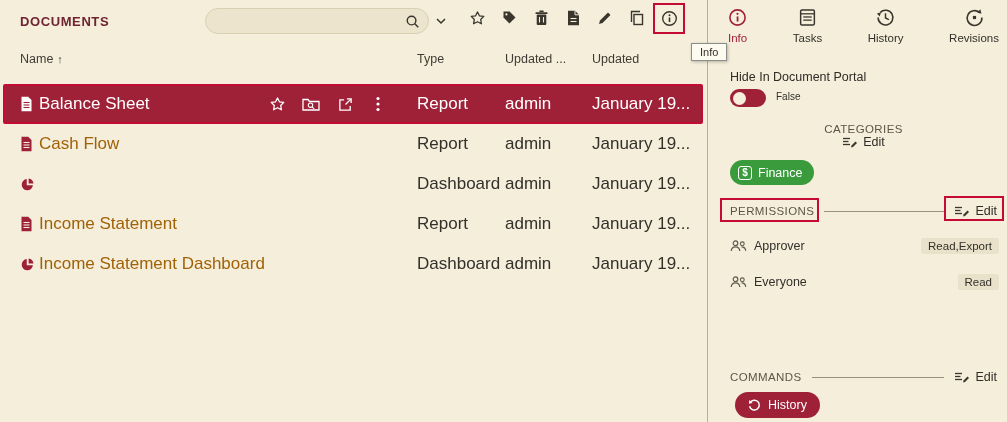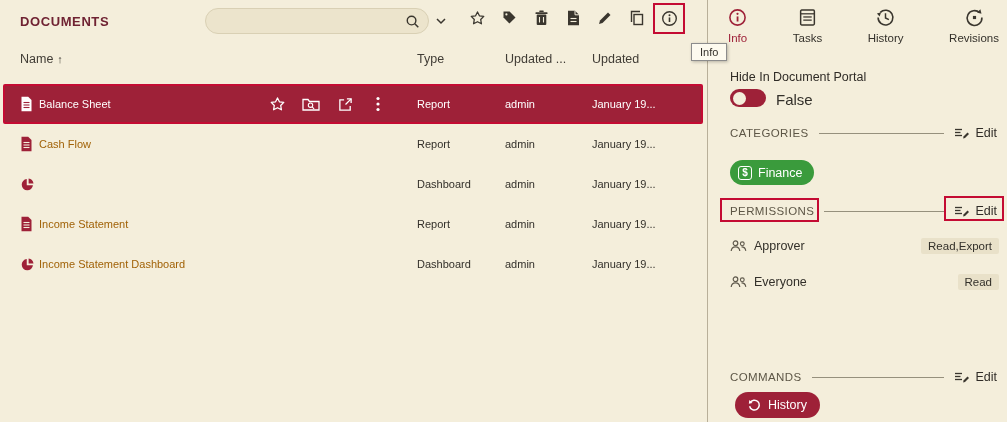--- a/index.html
+++ b/index.html
@@ -25,43 +25,43 @@
   .toolbar{ position:absolute; left:466px; top:7px; display:flex; gap:10px; }
   .tb-btn{ width:22px; height:22px; }
   .tooltip{ position:absolute; left:691px; top:43px; background:#fdfaef; border:1px solid #8c8c8c; box-shadow:1px 1px 3px rgba(0,0,0,.25); padding:2px 8px; font-size:11px; color:var(--ink); z-index:12; }
 
   .thead{ position:absolute; left:0; top:52px; right:0; height:18px; font-size:12.5px; color:var(--ink2); }
   .th{ position:absolute; top:0; display:flex; align-items:center; gap:4px; cursor:pointer; }
   .th-name{ left:20px; } .th-type{ left:417px; } .th-by{ left:505px; } .th-date{ left:592px; }
   .sort-arrow{ font-size:11px; }
 
   .rows{ position:absolute; left:0; top:84px; right:1px; }
-  .row{ position:relative; height:40px; font-size:11px; }
+  .row{ position:relative; height:40px; font-size:17px; }
   .row .rc{ position:absolute; top:0; bottom:0; display:flex; align-items:center; }
   .c-icon{ left:20px; } .c-name{ left:39px; color:#a16207; }
   .c-type{ left:417px; } .c-by{ left:505px; } .c-date{ left:592px; }
   .row.selected{ margin:0 3px; height:40px; background:var(--maroon); border:2px solid var(--annot); border-radius:2px; color:#fff; }
   .row.selected .rc{ color:#fff; }
   .s-icon{ left:15px; } .s-name{ left:34px; }
   .s-star{ left:264px; } .s-folder{ left:297px; } .s-open{ left:333px; } .s-kebab{ left:371px; }
   .s-type{ left:412px; } .s-by{ left:500px; } .s-date{ left:587px; }
   .row .rc.act{ cursor:pointer; }
 
   
   .right{ position:absolute; left:708px; top:0; width:299px; height:422px; }
   .tabs{ position:absolute; left:0; right:0; top:8px; display:flex; justify-content:space-between; padding:0 8px 0 20px; }
   .tab{ display:flex; flex-direction:column; align-items:center; gap:5px; background:none; border:none; cursor:pointer; font-size:11.5px; color:var(--ink); font-family:inherit; }
   .tab.active{ color:var(--maroon); }
   .hide-label{ position:absolute; left:22px; top:70px; font-size:12.5px; color:#2f2b26; }
   .toggle{ position:absolute; left:22px; top:89px; width:36px; height:18px; border-radius:9px; background:var(--maroon); border:none; cursor:pointer; }
   .toggle .knob{ position:absolute; left:2.5px; top:2.5px; width:13px; height:13px; border-radius:50%; background:var(--bg); }
-  .toggle-value{ position:absolute; left:68px; top:91px; font-size:15px; }
+  .toggle-value{ position:absolute; left:68px; top:91px; font-size:10px; }
 
   .section{ position:absolute; left:22px; right:10px; height:20px; display:flex; align-items:center; }
-  .sec-categories{ top:123px; } .sec-permissions{ top:201px; } .sec-commands{ top:319px;margin-top:48px; }
+  .sec-categories{ top:123px;flex-direction:column; } .sec-permissions{ top:201px; } .sec-commands{ top:319px;margin-top:48px; }
   .s-title{ font-size:11.5px; letter-spacing:.4px; color:#5d5646; }
   .s-line{ flex:1; height:1px; background:var(--line); margin:0 10px; }
   .s-edit{ display:flex; align-items:center; gap:5px; font-size:12.5px; color:#2f2b26; background:none; border:none; cursor:pointer; font-family:inherit; }
 
   .chip{ position:absolute; left:22px; top:160px; display:inline-flex; align-items:center; gap:6px; height:25px; padding:0 12px 0 8px; border-radius:13px; background:var(--green); color:#fff; font-size:12.5px; border:none; cursor:pointer; font-family:inherit; }
   .dollar-badge{ width:14px; height:14px; border:1.2px solid #fff; border-radius:3px; display:flex; align-items:center; justify-content:center; font-size:10px; font-weight:bold; color:#fff; }
 
   .perm-row{ position:absolute; left:22px; right:8px; height:24px; display:flex; align-items:center; justify-content:space-between; font-size:12.5px; }
   .perm-approver{ top:234px; } .perm-everyone{ top:270px; }
   .perm-left{ display:flex; align-items:center; gap:7px; }

